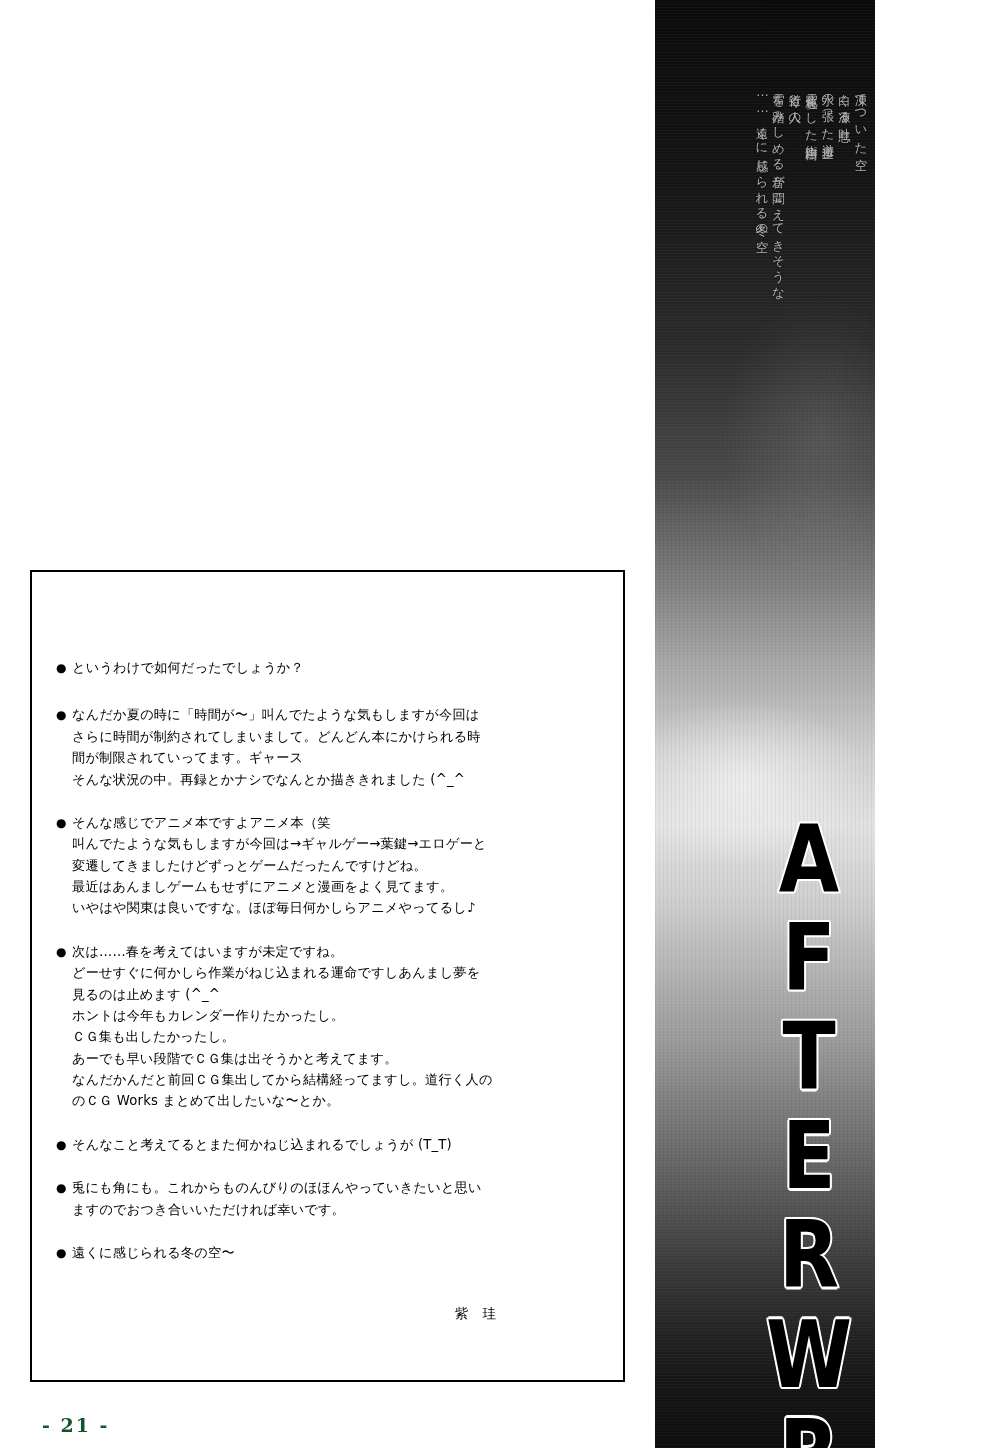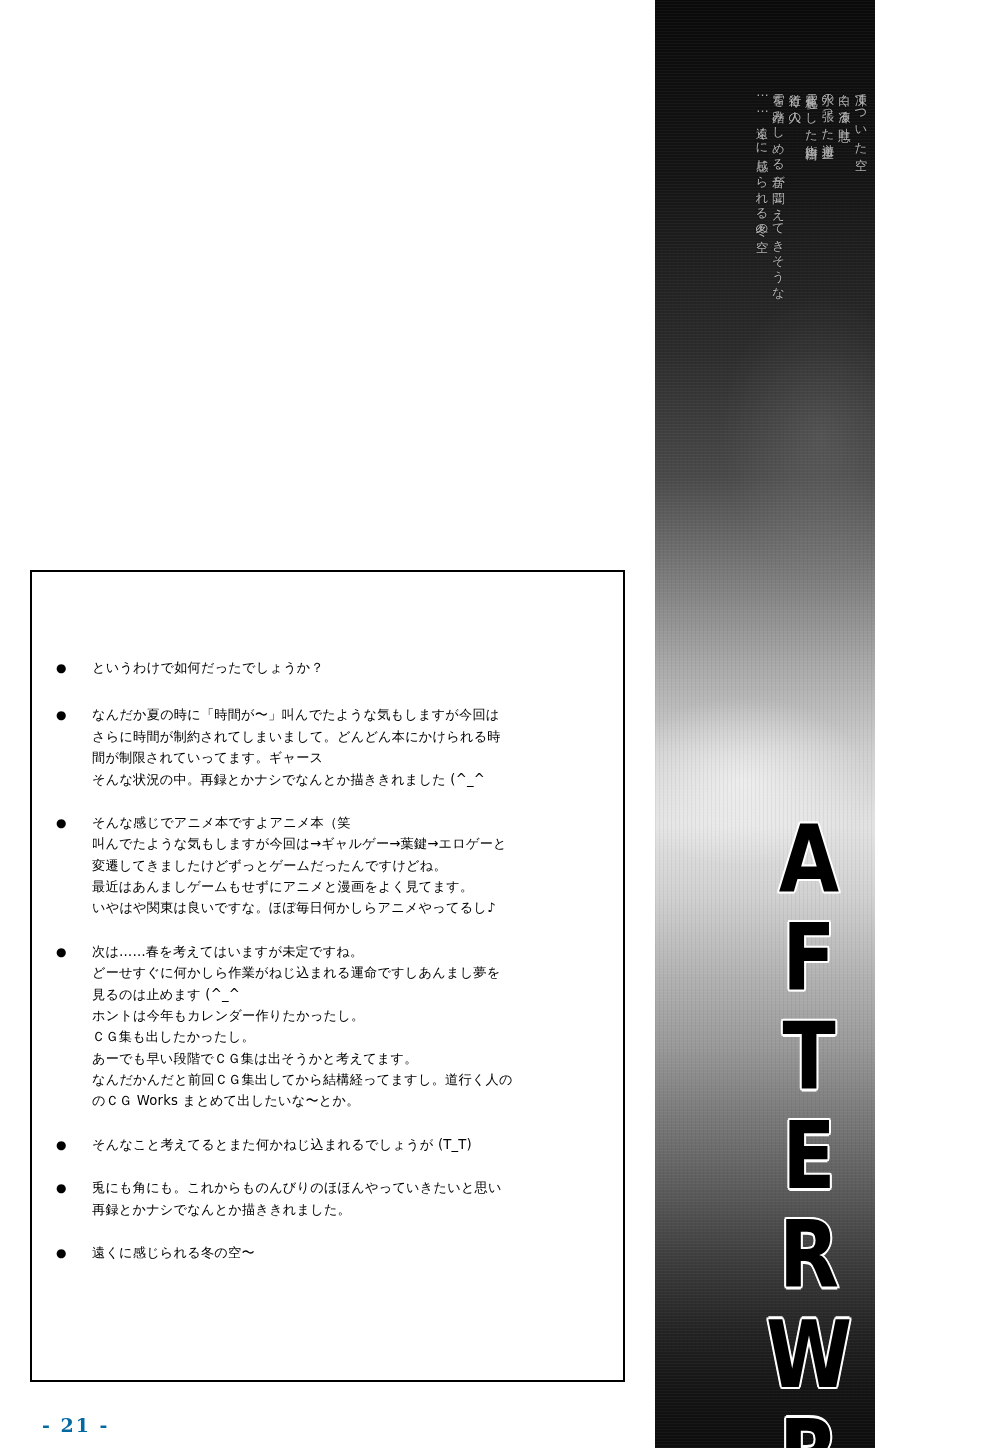--- a/index.html
+++ b/index.html
@@ -143,21 +143,20 @@
   .para .bullet {
     position: absolute;
     left: -16px;
     top: 2px;
     font-size: 12px;
     line-height: 1.62;
   }
   .para .body {
     display: block;
     white-space: pre-line;
-    margin-left: 20px;
   }
   .para.first { margin-bottom: 26px; }
 
   .signature {
     margin-top: 42px;
     text-align: right;
     padding-right: 82px;
     font-family: "DejaVu Sans", "Liberation Sans", sans-serif;
     font-size: 13.5px;
     letter-spacing: 5px;
@@ -165,21 +164,21 @@
 
   
   .pagenum {
     position: absolute;
     left: 42px;
     top: 1414px;
     font-family: "DejaVu Serif", "Liberation Serif", serif;
     font-weight: 700;
     font-size: 19px;
     letter-spacing: 2px;
-    color: #0369a1;
+    color: #14532d;
   }
 </style>
 </head>
 <body>
 
 <div class="photo-column">
   <div class="haze"></div>
   <div class="grain"></div>
 </div>
 
@@ -233,24 +232,25 @@
     </div>
 
     <div class="para">
       <span class="bullet">●</span>
       <span class="body">そんなこと考えてるとまた何かねじ込まれるでしょうが (T_T)</span>
     </div>
 
     <div class="para">
       <span class="bullet">●</span>
       <span class="body">兎にも角にも。これからものんびりのほほんやっていきたいと思い
-再録とかナシでなんとか描ききれました。</span>
+ますのでおつき合いいただければ幸いです。</span>
     </div>
 
     <div class="para">
       <span class="bullet">●</span>
       <span class="body">遠くに感じられる冬の空〜</span>
     </div>
 
+    <div class="signature">紫 珪</div>
   </div>
 </div>
 
 <div class="pagenum">- 21 -</div>
 
 </body></html>

